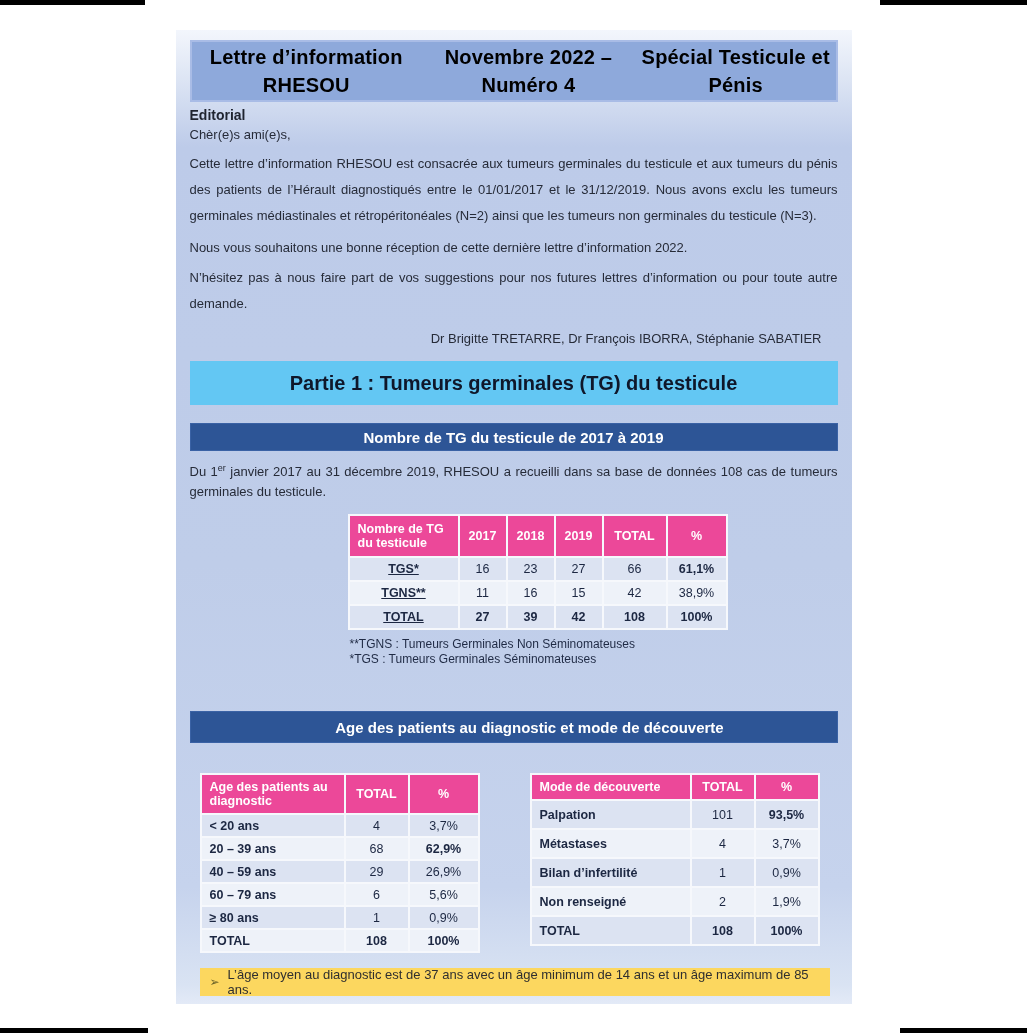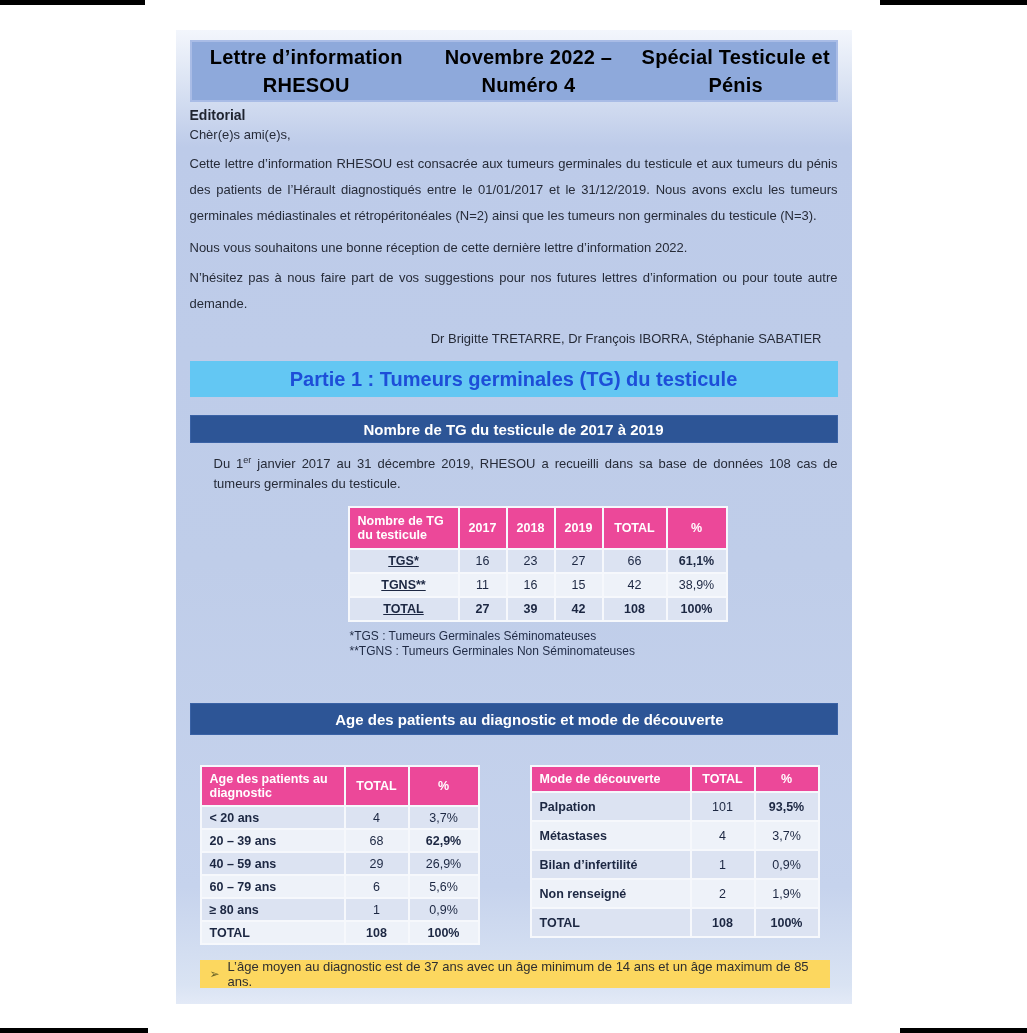--- a/index.html
+++ b/index.html
@@ -50,37 +50,37 @@
   }
   .editorial-p.tight { margin-top: 4px; }
   .signature {
     font-size: 13px; color: #262b38;
     text-align: right; padding-right: 16px; margin-top: 14px;
   }
 
   .part-banner {
     margin-top: 15px;
     background: #63c7f3;
-    height: 36px;
+    height: 44px;
     display: flex; align-items: center; justify-content: center;
-    font-size: 20px; font-weight: bold; color: #1d4ed8; text-align: center;
+    font-size: 20px; font-weight: bold; color: #0f172a; text-align: center;
   }
 
   .section-banner {
     background: #2d5596;
     border: 1px solid #3a62a5;
     display: flex; align-items: center; justify-content: center;
     font-weight: bold; color: #ffffff; font-size: 15px;
   }
   .section-banner.s1 { margin-top: 18px; height: 28px; }
   .section-banner.s2 { margin-top: 44px; height: 32px; padding-left: 32px; }
 
   .intro-text {
     margin-top: 7px;
-    font-size: 13px; color: #262b38; line-height: 20px; text-align: justify; margin-left: 24px;
+    font-size: 13px; color: #262b38; line-height: 20px; text-align: justify;
   }
   .intro-text sup { font-size: 9px; }
 
   table { border-collapse: separate; border-spacing: 2px; background: #f6f8fc; }
   th, td { font-size: 12.5px; color: #1c2742; }
   th {
     background: #ec4899; color: #ffffff; font-weight: bold;
     text-align: center; padding: 4px 4px;
   }
   th.lbl { text-align: left; padding-left: 8px; }
@@ -186,22 +186,22 @@
         <td class="strong">27</td>
         <td class="strong">39</td>
         <td class="strong">42</td>
         <td class="strong">108</td>
         <td class="strong">100%</td>
       </tr>
     </tbody>
       </table>
 
     <div class="footnotes">
+      <div>**TGNS : Tumeurs Germinales Non Séminomateuses</div>
       <div>*TGS : Tumeurs Germinales Séminomateuses</div>
-      <div>**TGNS : Tumeurs Germinales Non Séminomateuses</div>
     </div>
 
     <div class="section-banner s2">Age des patients au diagnostic et mode de découverte</div>
 
     <div class="tables-row">
       <table class="age-table">
         <tbody>
             <tr>
           <th class="lbl">Age des patients au diagnostic</th>
           <th>TOTAL</th>

